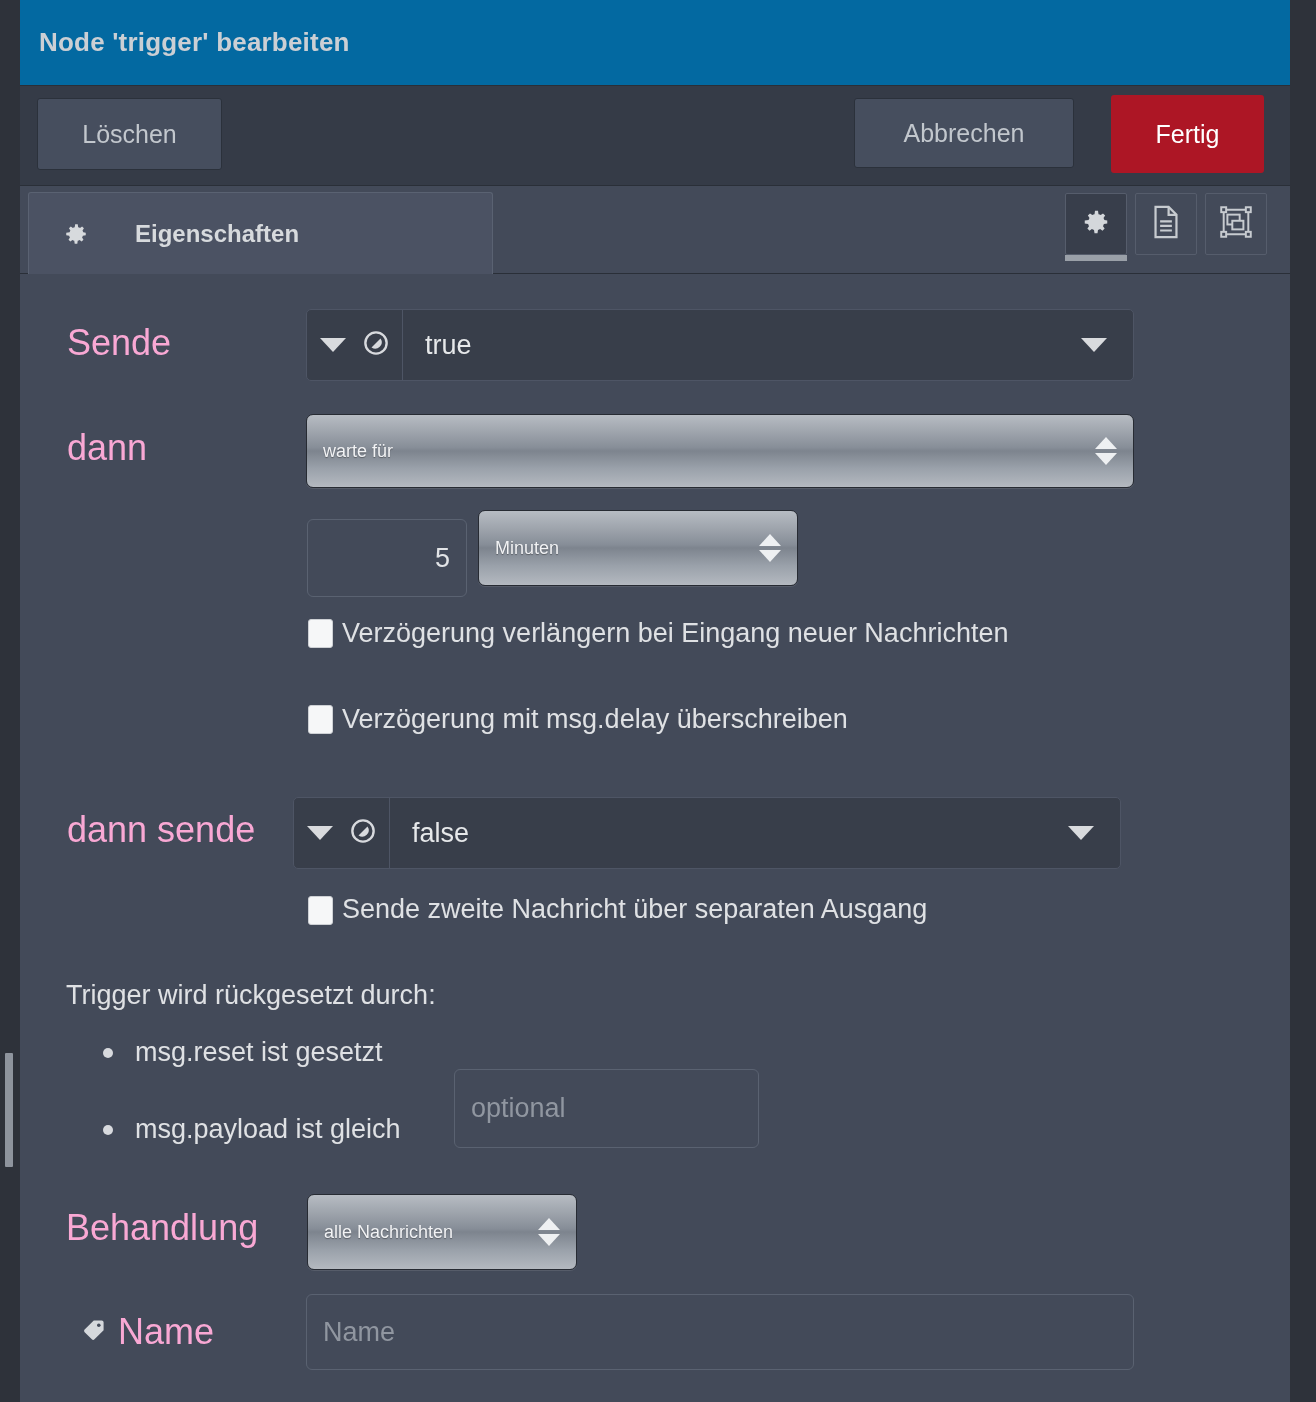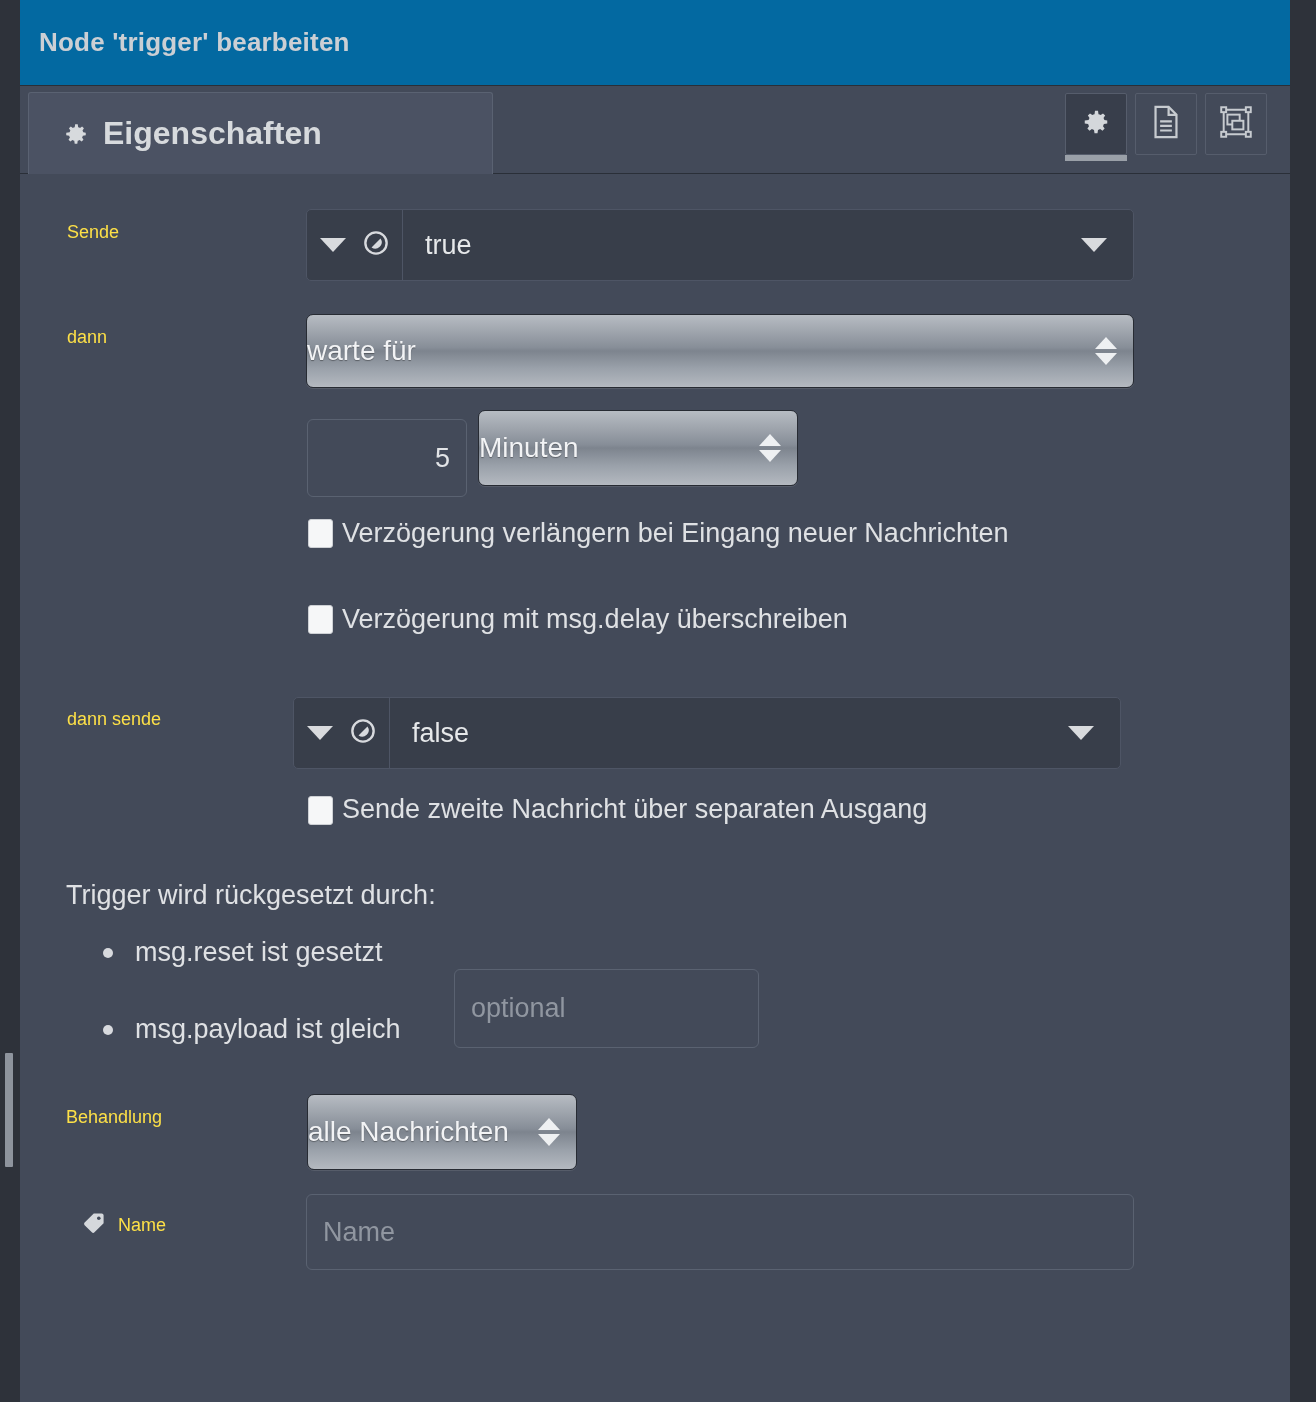--- a/index.html
+++ b/index.html
@@ -111,22 +111,23 @@
     border: 1px solid #5a6272;
     border-bottom: none;
     border-radius: 3px 3px 0 0;
     display: flex; align-items: center;
     padding-left: 34px;
     cursor: pointer;
   }
   .tab-gear { margin-right: 14px; display: flex; align-items: center; }
   .tab-label {
     color: #d7dadd;
-    font-size: 32px;
+    font-size: 24px;
     font-weight: bold;
+    margin-left: 32px;
   }
   .icon-btns {
     position: absolute;
     right: 23px; top: 7px;
     display: flex; gap: 8px;
   }
   .icon-btn {
     width: 62px; height: 62px;
     background: #434a59;
     border: 1px solid #565d6c;
@@ -150,22 +151,22 @@
     padding: 0;
     height: calc(1402px - 86px - 101px - 89px);
     overflow: hidden;
   }
   .row {
     position: absolute;
     display: flex;
     align-items: center;
   }
   .lbl {
-    color: #fde047;
-    font-size: 18px;
+    color: #f9a8d4;
+    font-size: 36px;
     white-space: nowrap;
   }
 
   
   .typed-input {
     background: #383e4a;
     border: 1px solid #4e5565;
     border-radius: 5px;
     height: 72px;
     display: flex;
@@ -210,21 +211,22 @@
         #b7bcc3 0%, #a0a6ae 22%, #878e98 45%,
         #7d848e 50%, #9aa1aa 74%, #b4b9c0 100%);
     box-shadow: 0 1px 0 rgba(255,255,255,0.10);
     display: flex;
     align-items: center;
     cursor: pointer;
     overflow: hidden;
   }
   .mac-select .ms-text {
     color: #f2f3f5;
-    font-size: 28px;
+    font-size: 18px;
+    padding-left: 16px;
     white-space: nowrap;
     overflow: hidden;
     text-shadow: 0 1px 1px rgba(0,0,0,0.35);
     flex: 1;
   }
   .mac-select .ms-arrows {
     width: 46px;
     display: flex; flex-direction: column;
     align-items: center; justify-content: center;
     gap: 4px;
@@ -315,20 +317,25 @@
   <div class="left-gutter"></div>
   <div class="drag-handle"></div>
   <div class="right-gutter"></div>
 
   <div id="dialog">
 
     <div class="titlebar">
       <span class="titlebar-text">Node 'trigger' bearbeiten</span>
     </div>
 
+    <div class="buttonbar">
+      <div class="btn btn-delete">Löschen</div>
+      <div class="btn btn-cancel">Abbrechen</div>
+      <div class="btn btn-done">Fertig</div>
+    </div>
 
     <div class="tabstrip">
       <div class="tab">
         <span class="tab-gear">
           <svg width="26" height="26" viewBox="0 0 24 24" fill="#d7dadd">
             <path d="M12 8.5a3.5 3.5 0 100 7 3.5 3.5 0 000-7zm0 5.2a1.7 1.7 0 110-3.4 1.7 1.7 0 010 3.4z"></path>
             <path d="M21 13.2v-2.4l-2.3-.4a6.9 6.9 0 00-.7-1.7l1.3-1.9-1.7-1.7-1.9 1.3a6.9 6.9 0 00-1.7-.7L13.6 3h-2.4l-.4 2.7c-.6.15-1.15.4-1.7.7L7.2 5.1 5.5 6.8l1.3 1.9c-.3.55-.55 1.1-.7 1.7L3 10.8v2.4l2.7.4c.15.6.4 1.15.7 1.7l-1.3 1.9 1.7 1.7 1.9-1.3c.55.3 1.1.55 1.7.7l.4 2.7h2.4l.4-2.7c.6-.15 1.15-.4 1.7-.7l1.9 1.3 1.7-1.7-1.3-1.9c.3-.55.55-1.1.7-1.7L21 13.2z"></path>
           </svg>
         </span>
         <span class="tab-label">Eigenschaften</span>

